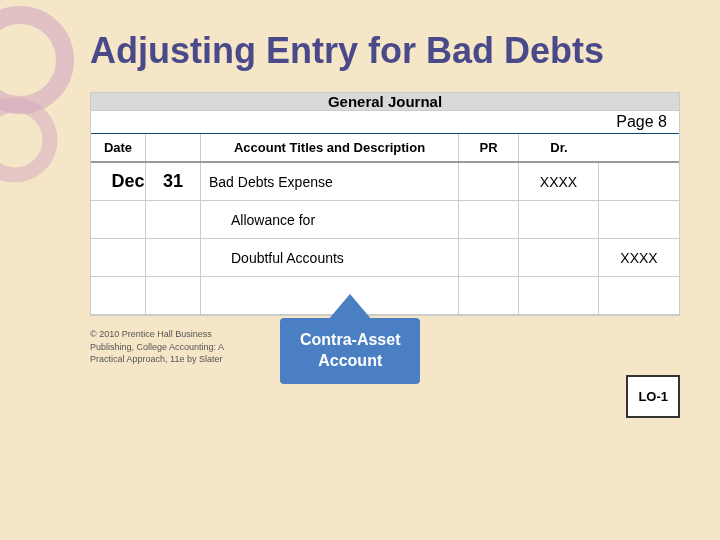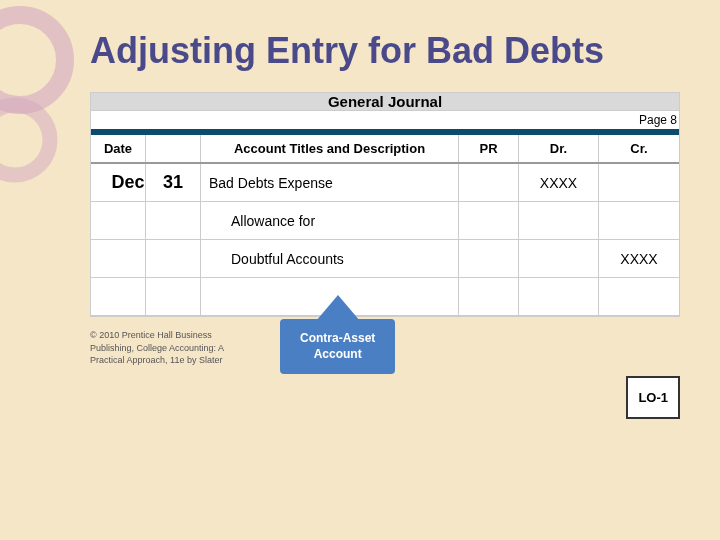--- a/index.html
+++ b/index.html
@@ -39,23 +39,23 @@
     .journal-header {
       text-align: center;
       background: #d9d9d9;
       font-weight: bold;
       font-size: 15px;
       border-bottom: 1px solid #ccc;
     }
 
     .page-number-row {
       text-align: right;
-      padding: 2px 2px;
-      font-size: 12px;
-      border-bottom: 6px solid #0c4a6e;
+      padding: 2px 12px;
+      font-size: 16px;
+      border-bottom: 1px solid #0c4a6e;
     }
 
     .col-headers {
       display: grid;
       grid-template-columns: 55px 55px 1fr 60px 80px 80px;
       border-bottom: 2px solid #999;
     }
 
     .col-headers .col-h {
       padding: 6px 4px;
@@ -103,21 +103,21 @@
       font-size: 9px;
       color: #555;
       line-height: 1.4;
       width: 160px;
       flex-shrink: 0;
     }
 
     .callout-box {
       background: #4a90d9;
       color: white;
-      font-size: 12px;
+      font-size: 16px;
       font-weight: bold;
       padding: 12px 20px;
       text-align: center;
       border-radius: 4px;
       line-height: 1.3;
     }
 
     .lo-badge {
       background: white;
       border: 2px solid #333;
@@ -151,21 +151,20 @@
     <div class="journal-header">General Journal</div>
 
     <div class="page-number-row">Page 8</div>
 
     <div class="col-headers">
       <div class="col-h">Date</div>
       <div class="col-h"></div>
       <div class="col-h desc">Account Titles and Description</div>
       <div class="col-h">PR</div>
       <div class="col-h">Dr.</div>
-      <div class="col-h">Cr.</div>
     </div>
 
     <div class="journal-row">
       <div class="cell date-month">Dec</div>
       <div class="cell date-day">31</div>
       <div class="cell left">Bad Debts Expense</div>
       <div class="cell"></div>
       <div class="cell">XXXX</div>
       <div class="cell"></div>
     </div>

